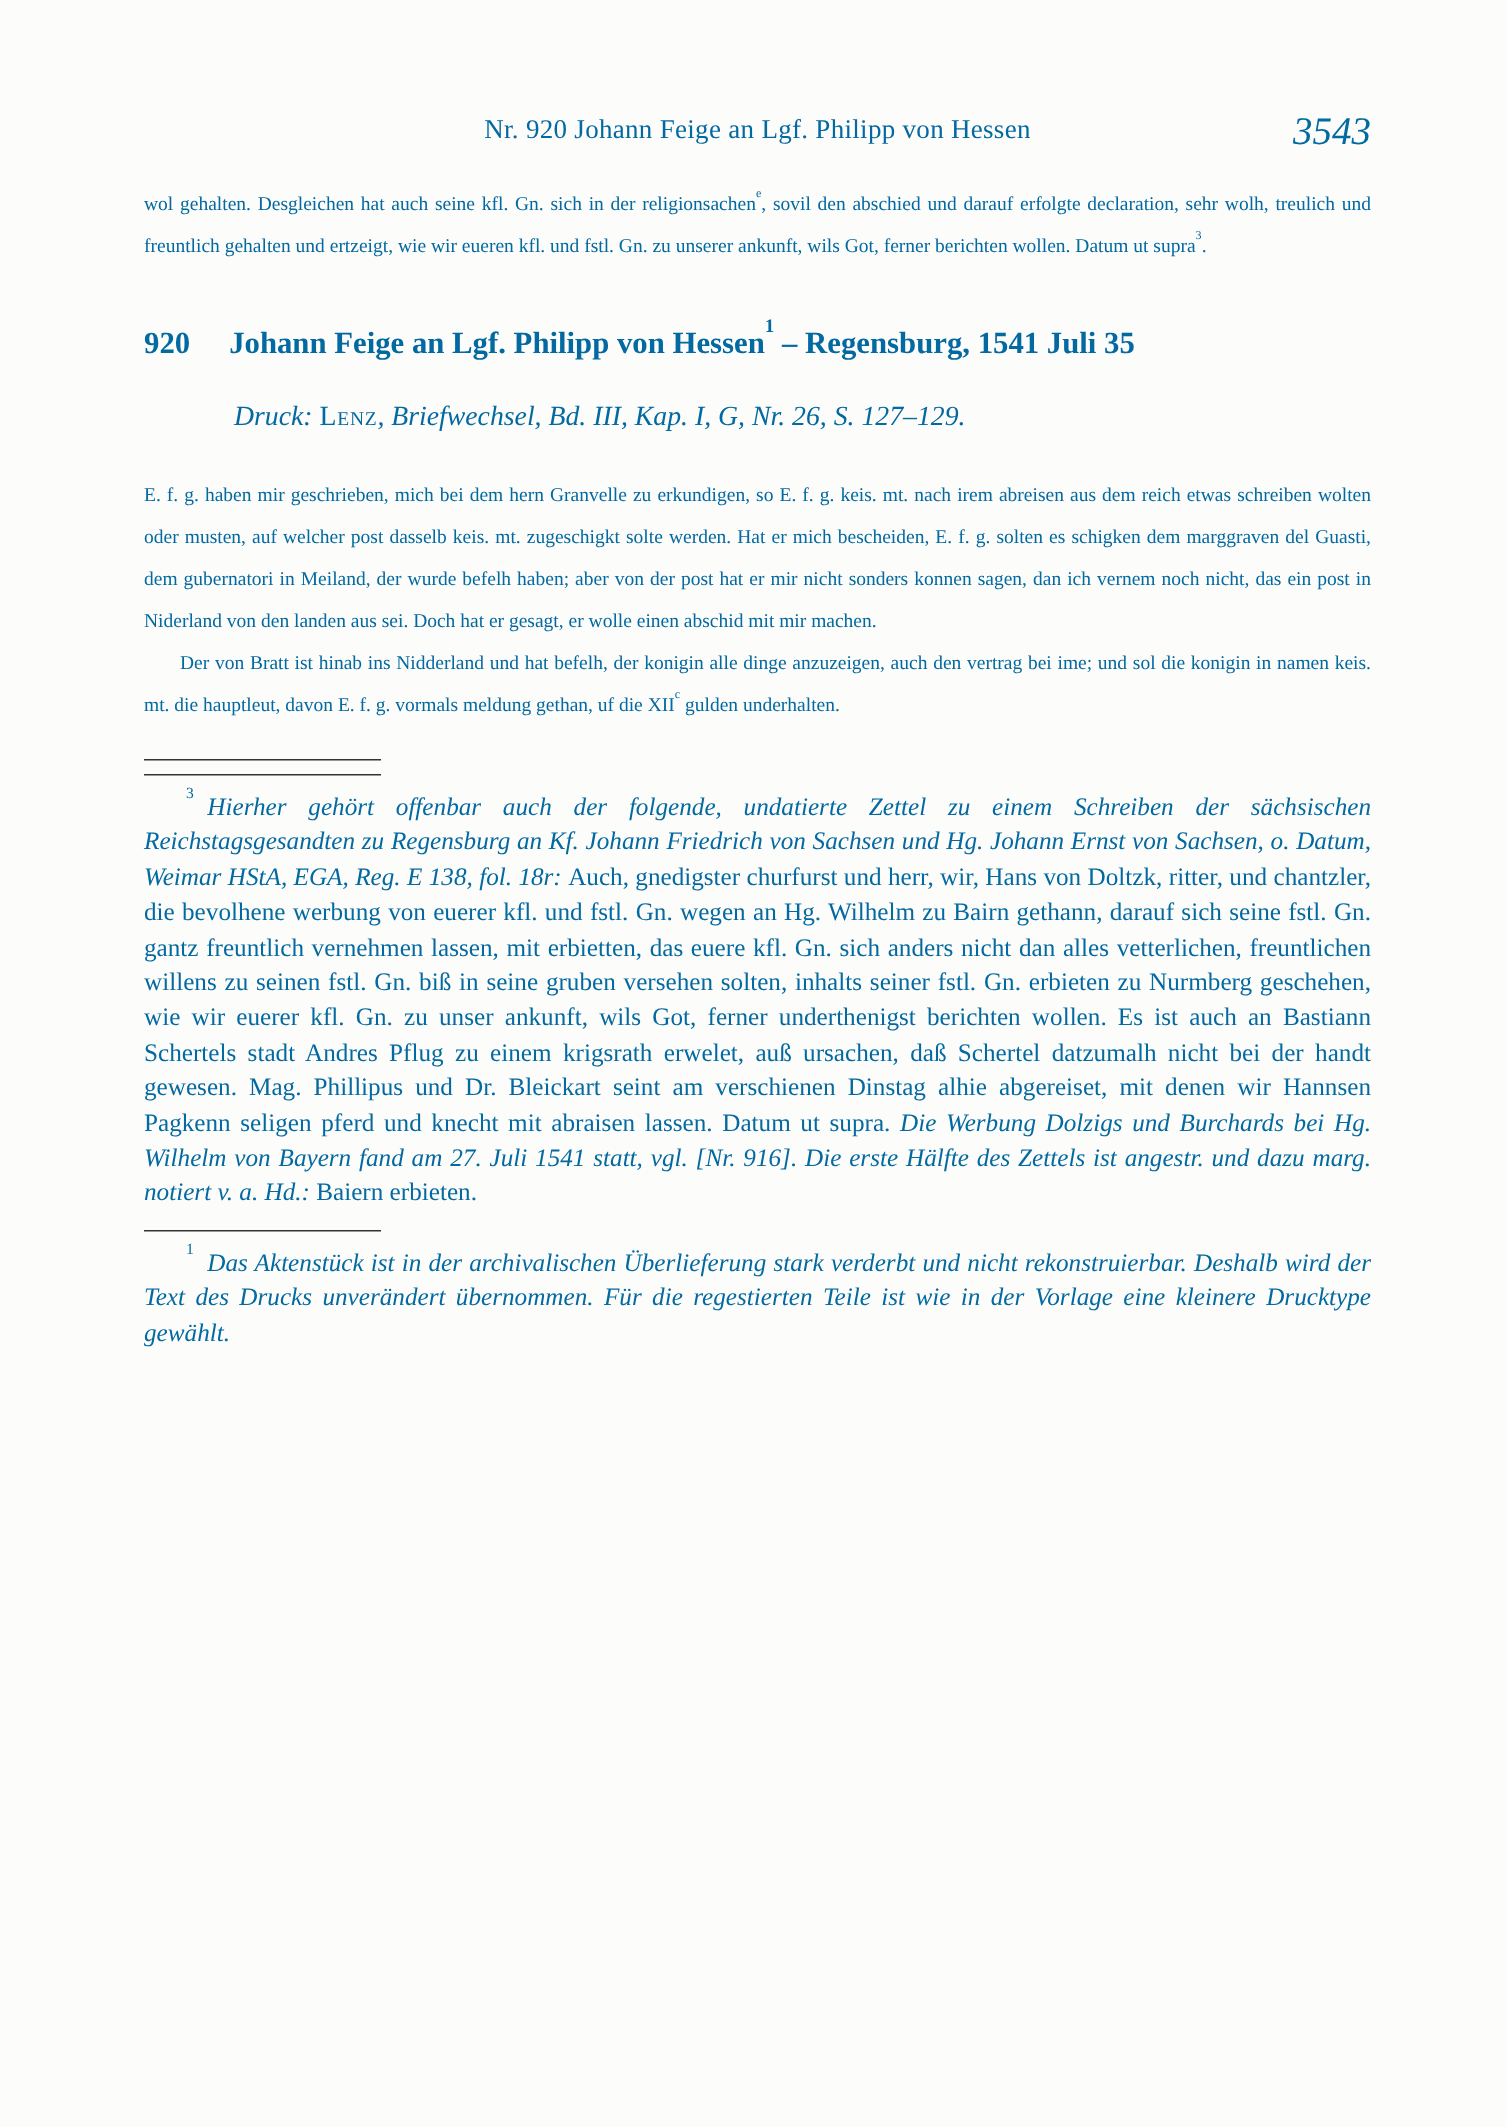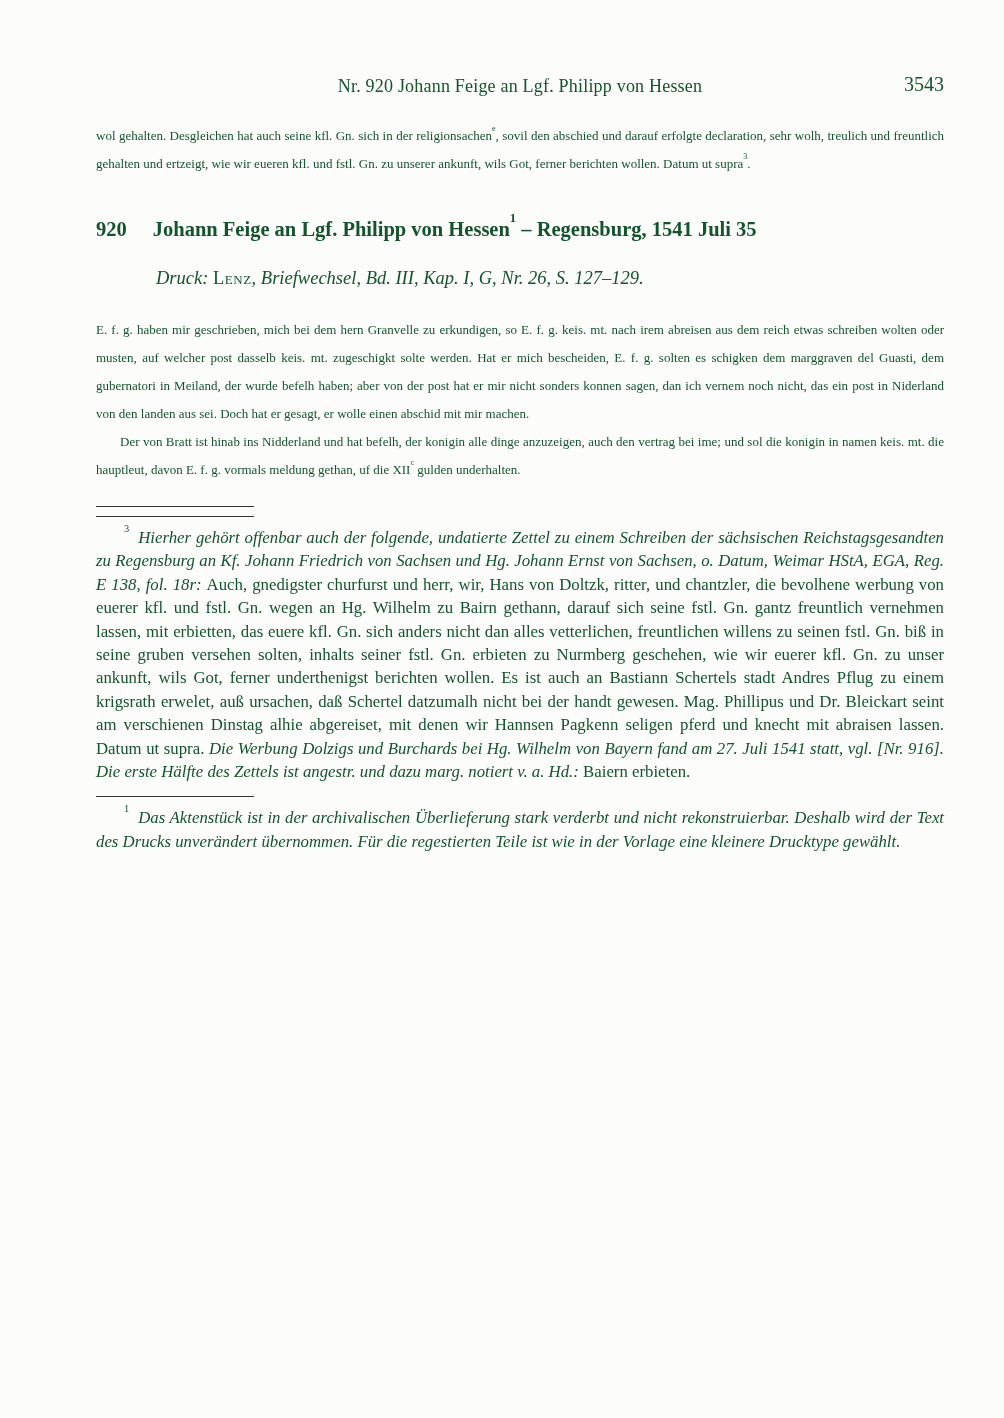--- a/index.html
+++ b/index.html
@@ -2,43 +2,44 @@
 <html><head>
 <meta charset="utf-8">
 <style>
   html, body { margin:0; padding:0; background:#d9d9d6; }
   .page {
     position: relative;
     width: 1004px;
     height: 1418px;
     margin: 0 auto;
     background: #fcfcfa;
-    color: #14532d;
+    color: #0369a1;
     font-family: "Liberation Serif", "DejaVu Serif", serif;
     box-sizing: border-box;
-    padding: 76px 60px 0 96px;
+    padding: 76px 90px 0 96px;
     overflow: hidden;
   }
   
   .running-header {
     position: relative;
     height: 26px;
     margin-bottom: 20px;
   }
   .running-title {
     display: block;
     text-align: center;
     font-size: 18px;
     letter-spacing: 0.2px;
   }
   .page-number {
     position: absolute;
     right: 0;
     top: -3px;
-    font-size: 20px;
+    font-size: 26px;
+    font-style: italic;
   }
   
   .body-para {
     margin: 0;
     font-size: 13px;
     line-height: 28px;
     text-align: justify;
   }
   .body-para.indent { text-indent: 24px; }
   sup.note-ref {

